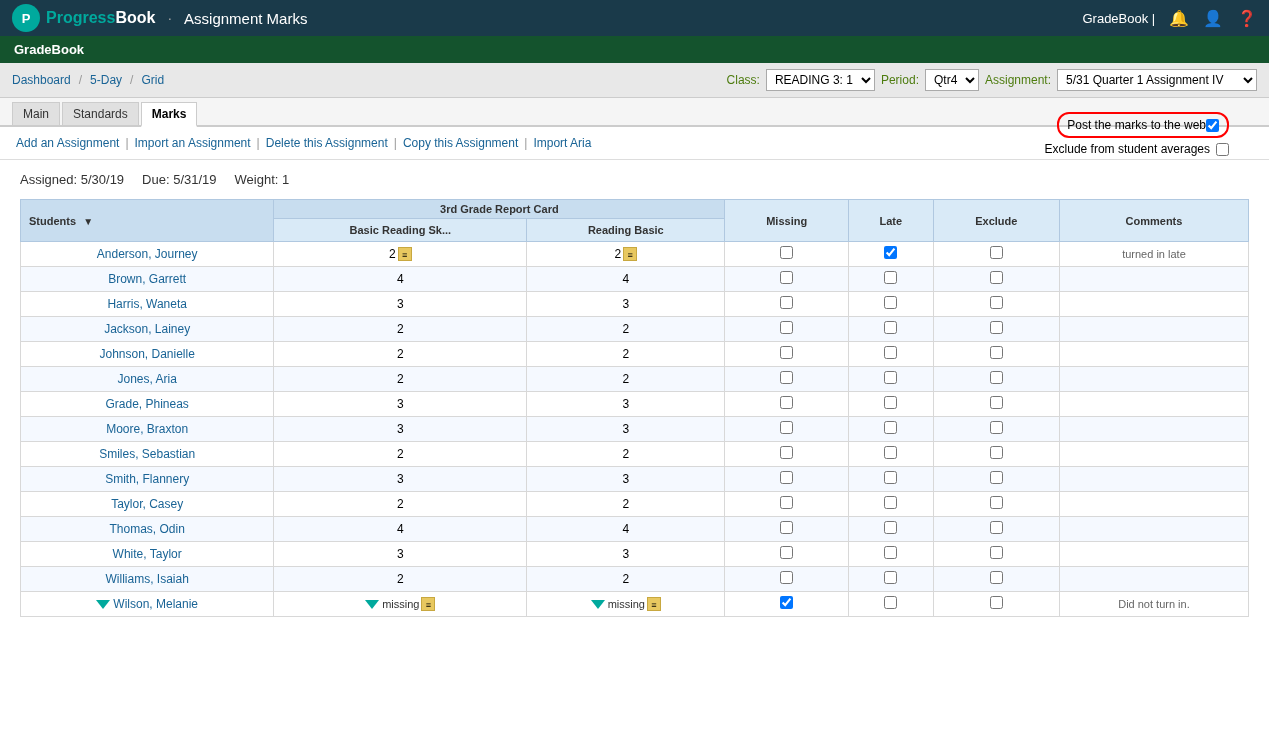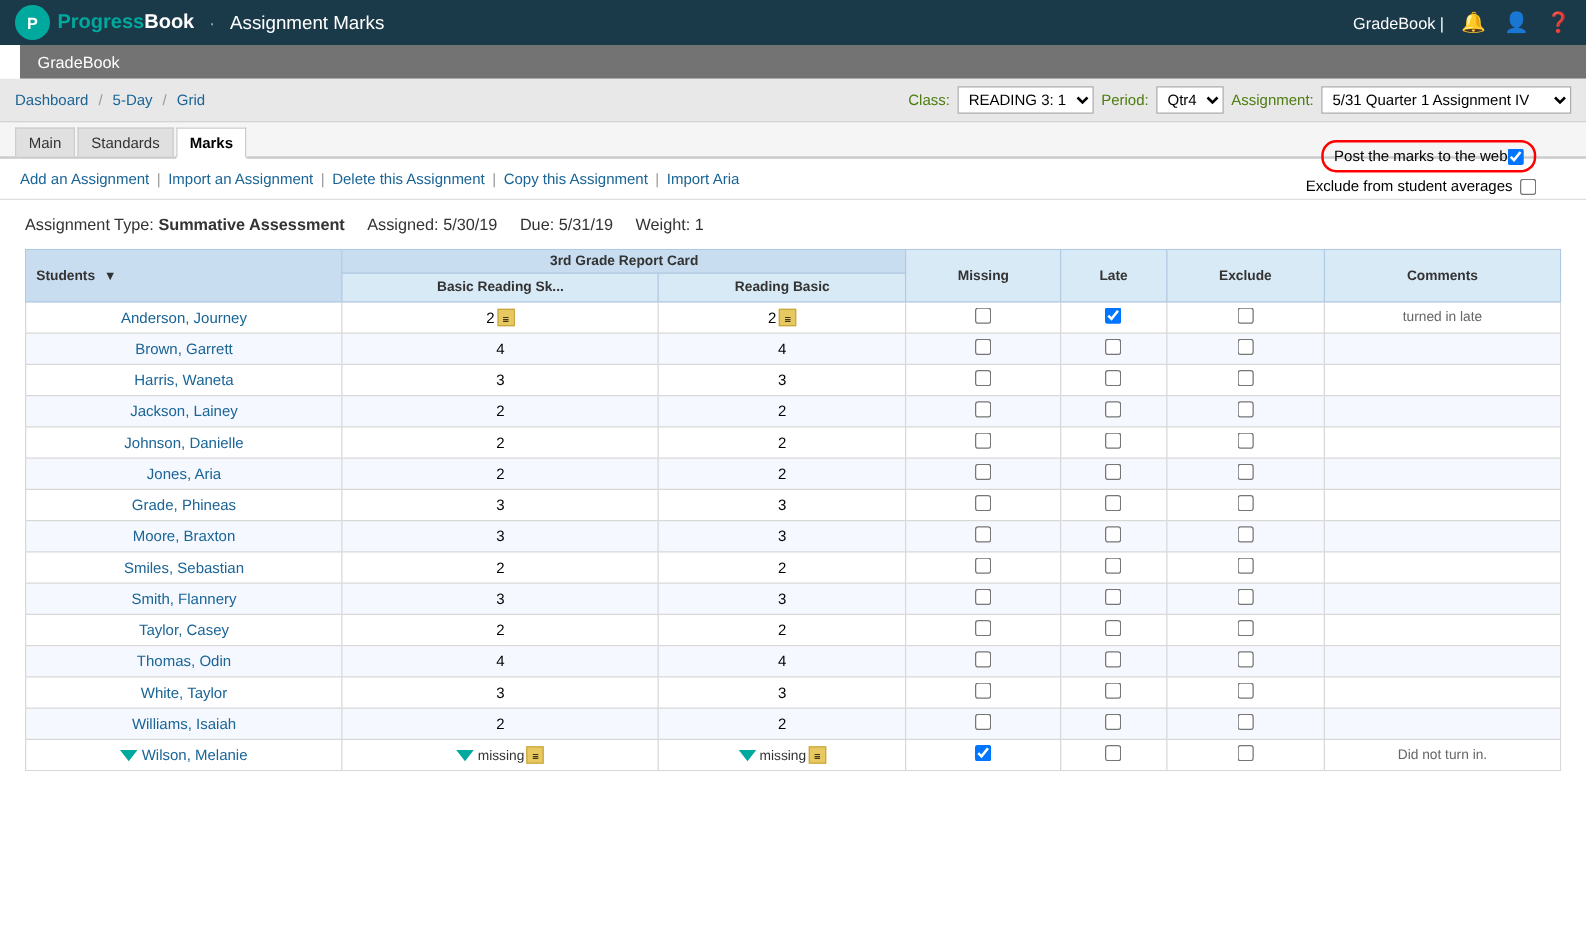--- a/index.html
+++ b/index.html
@@ -59,26 +59,25 @@
       font-size: 13px;
     }
     .icon-btn {
       color: white;
       cursor: pointer;
       font-size: 16px;
     }
 
     
     .gradebook-bar {
-      background: #737373;
+      background: #14532d;
       padding: 6px 14px;
       color: white;
       font-size: 13px;
-      font-weight: normal;
-      margin-left: 16px;
+      font-weight: bold;
     }
 
     
     .toolbar {
       background: #e8e8e8;
       padding: 6px 12px;
       display: flex;
       align-items: center;
       gap: 8px;
       border-bottom: 1px solid #ccc;
@@ -342,24 +341,20 @@
       <input type="checkbox" checked="" style="">
     </div>
     <div class="exclude-row">
       <span>Exclude from student averages</span>
       <input type="checkbox" style="">
     </div>
   </div>
 
 
   <div class="assignment-meta">
-    <span>
-      <span>Assignment Type:</span>
-      <strong>Summative Assessment</strong>
-    </span>
     <span>
       <span>Assigned:</span>
       <span>5/30/19</span>
     </span>
     <span>
       <span>Due:</span>
       <span>5/31/19</span>
     </span>
     <span>
       <span>Weight:</span>

